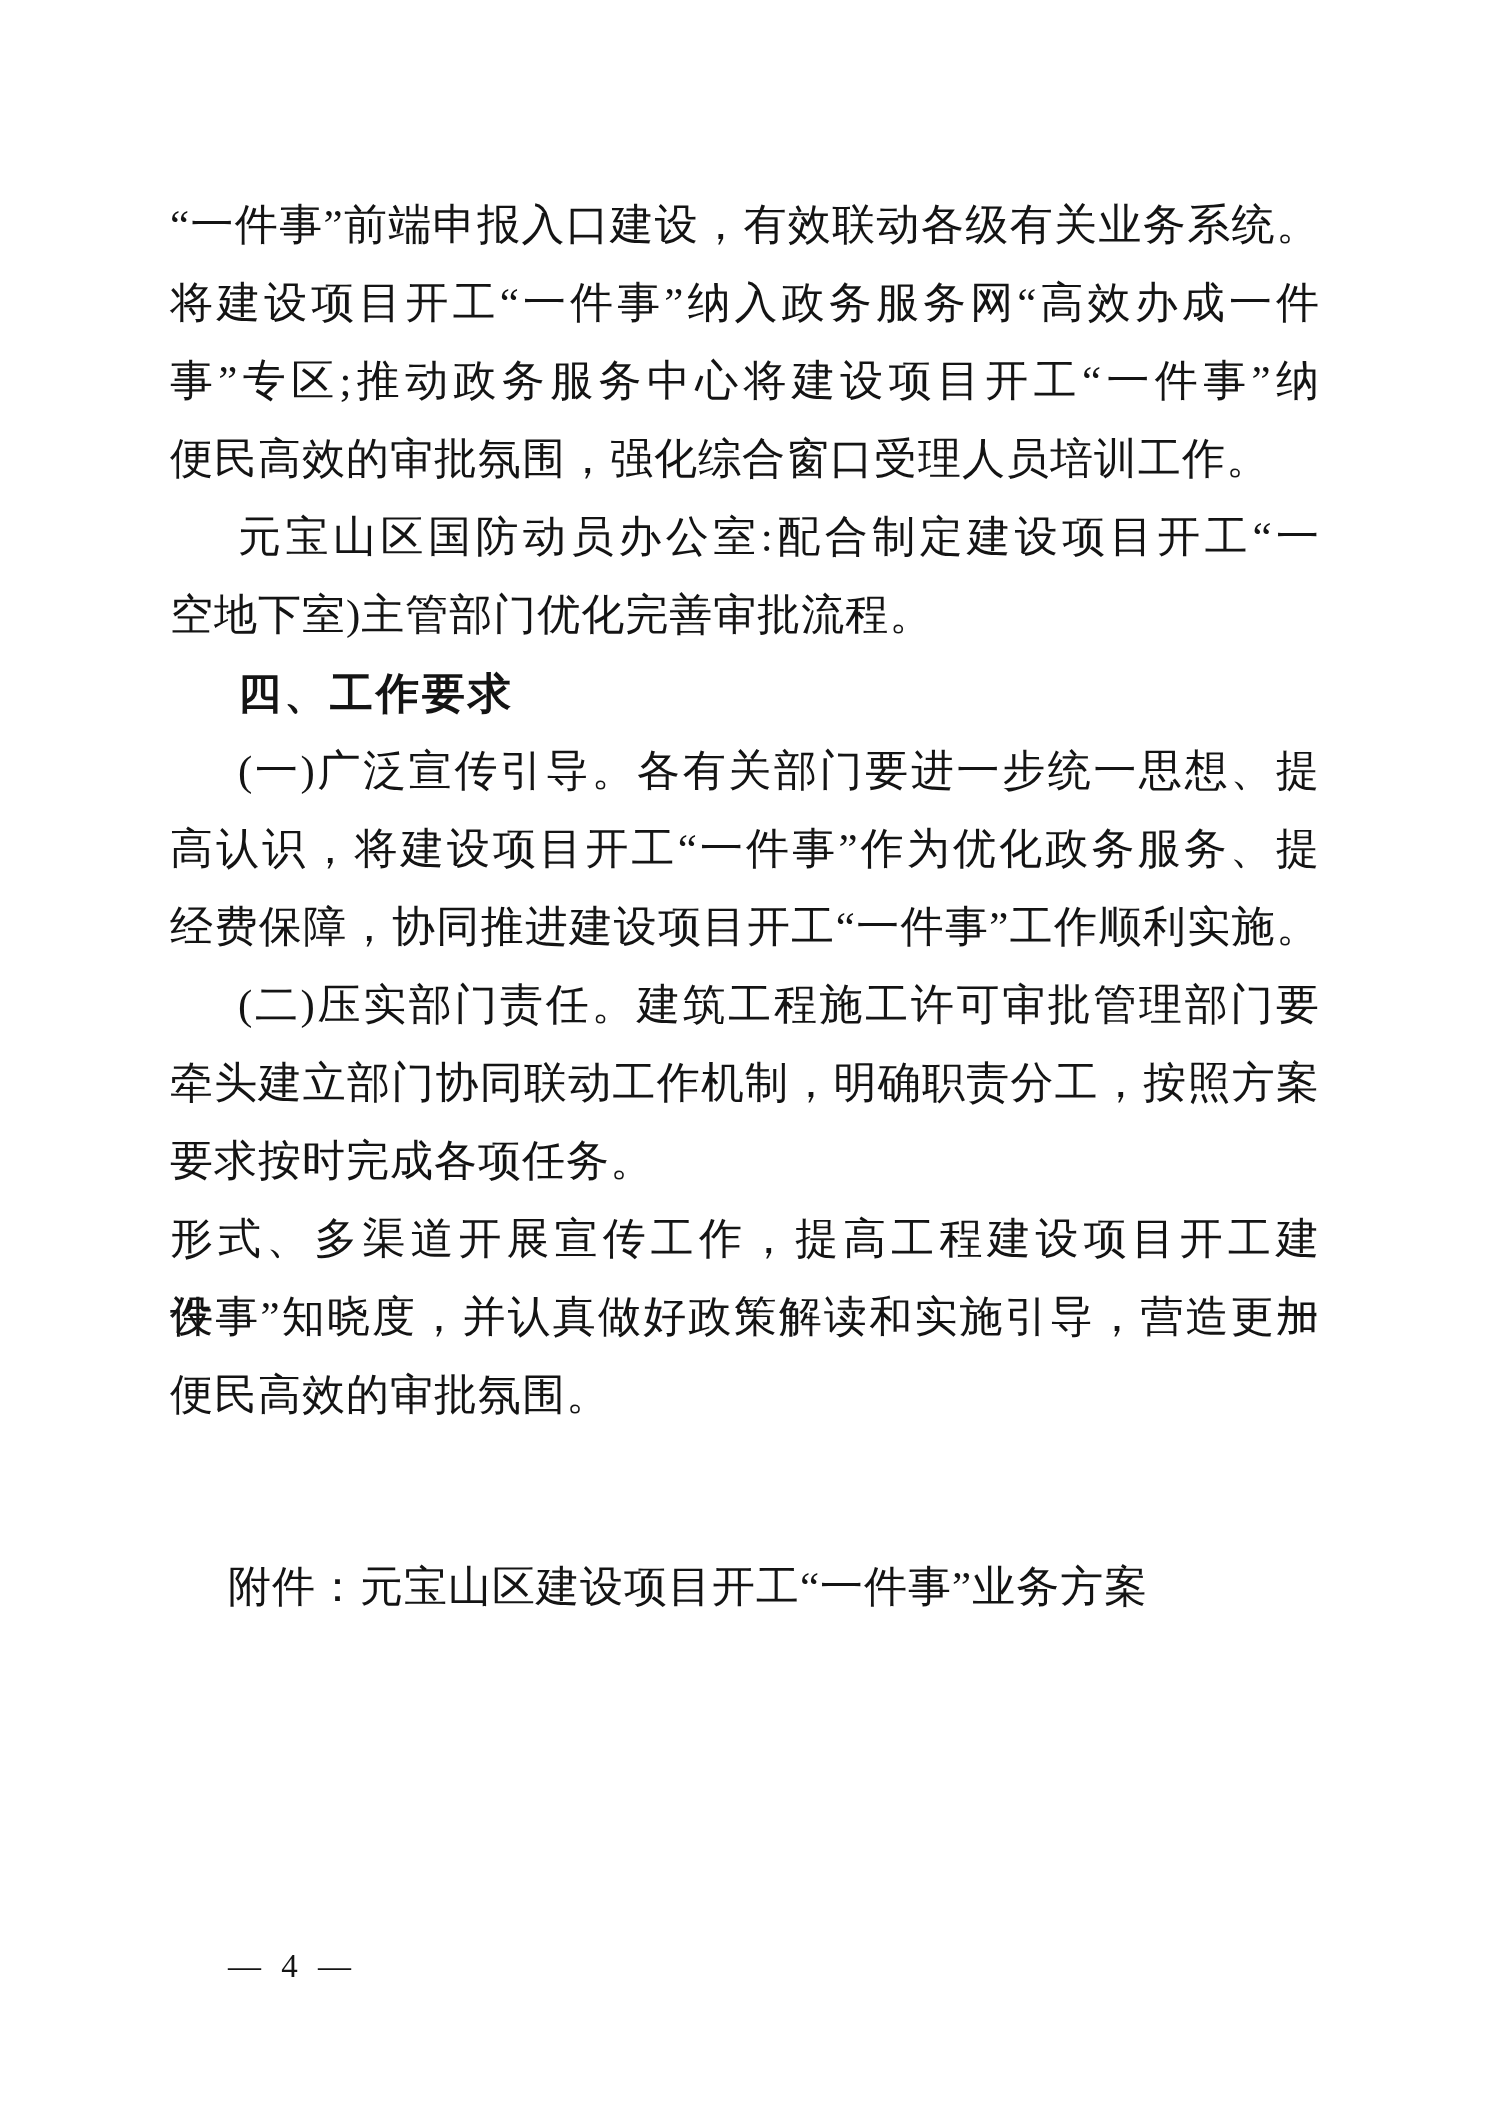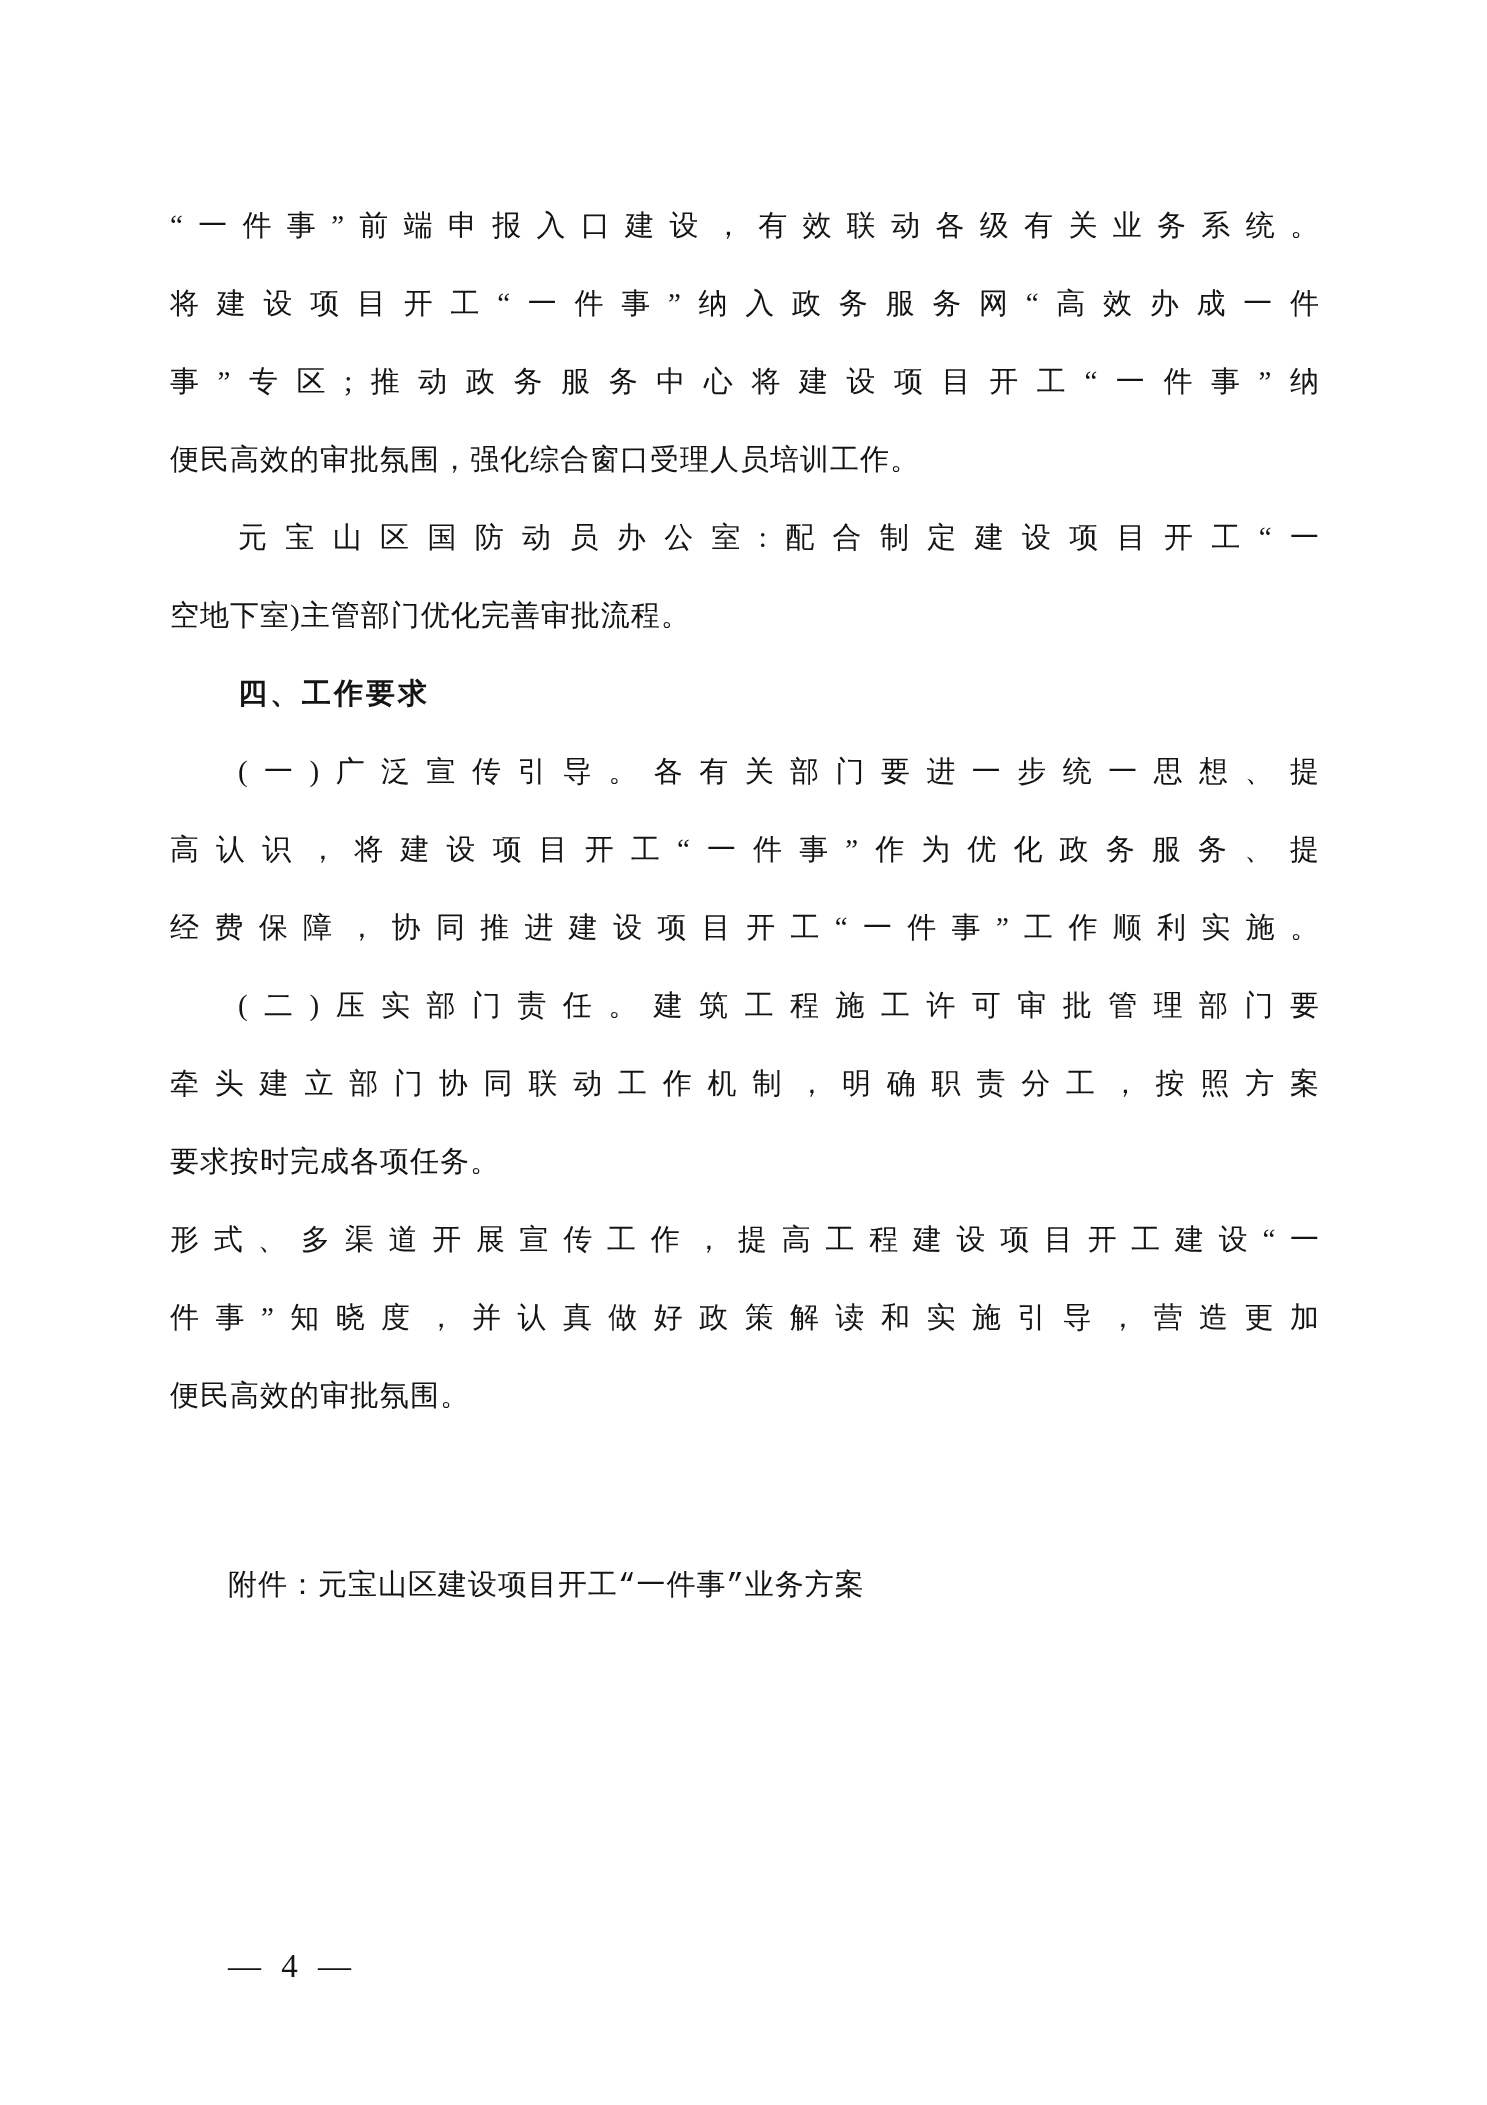--- a/index.html
+++ b/index.html
@@ -22,21 +22,21 @@
     height: 2105px;
     background: #ffffff;
   }
   .content {
     position: absolute;
     left: 170px;
     top: 186px;
     width: 1150px;
   }
   .line {
-    font-size: 29px;
+    font-size: 43px;
     line-height: 78px;
     height: 78px;
     white-space: nowrap;
     letter-spacing: 1px;
   }
   .justify {
     white-space: normal;
     text-align: justify;
     text-align-last: justify;
     text-justify: inter-character;
@@ -47,21 +47,20 @@
   .heading {
     font-family: "Liberation Sans", sans-serif;
     font-weight: bold;
     letter-spacing: 3px;
   }
   .spacer {
     height: 114px;
   }
   .attachment {
     padding-left: 58px;
-    font-family: Liberation Mono, monospace;
   }
   .page-number {
     position: absolute;
     left: 228px;
     top: 1948px;
     font-size: 33px;
     letter-spacing: 6px;
     font-family: "Liberation Serif", serif;
     color: #141414;
   }

